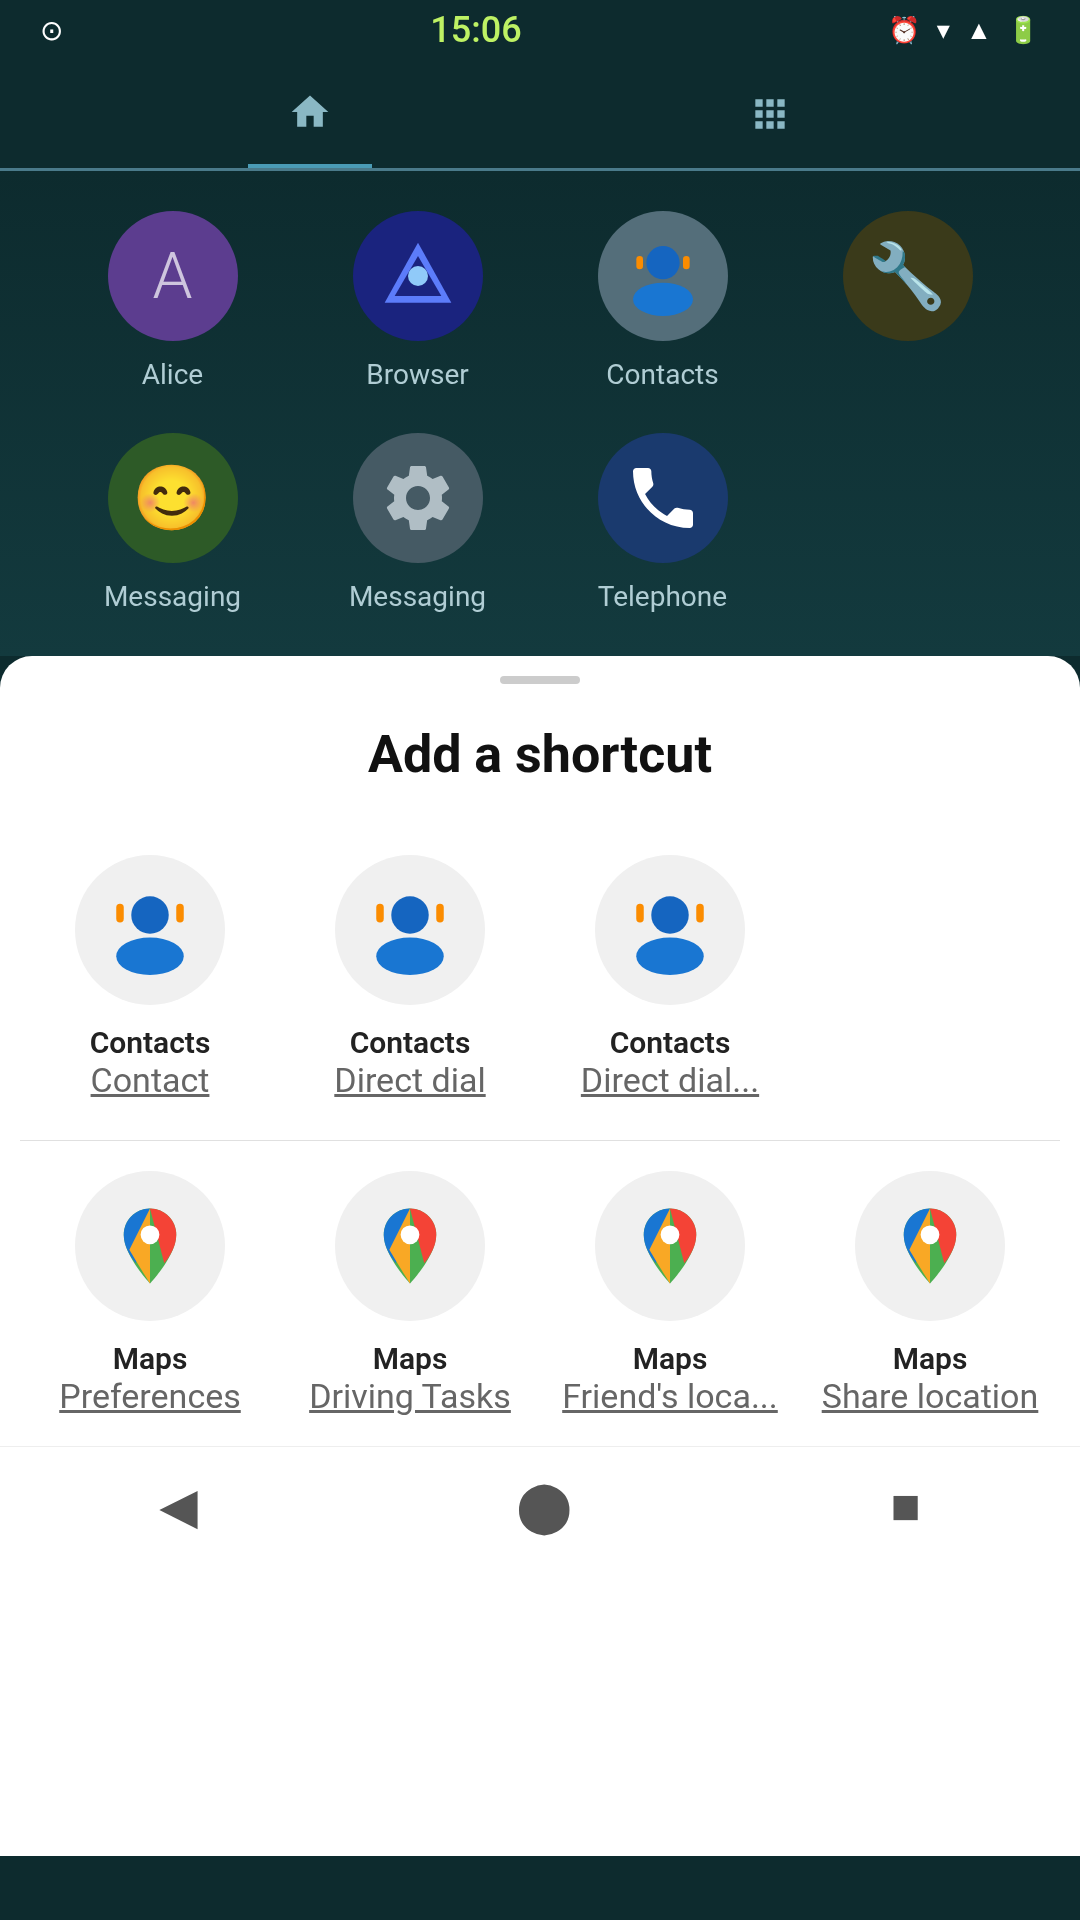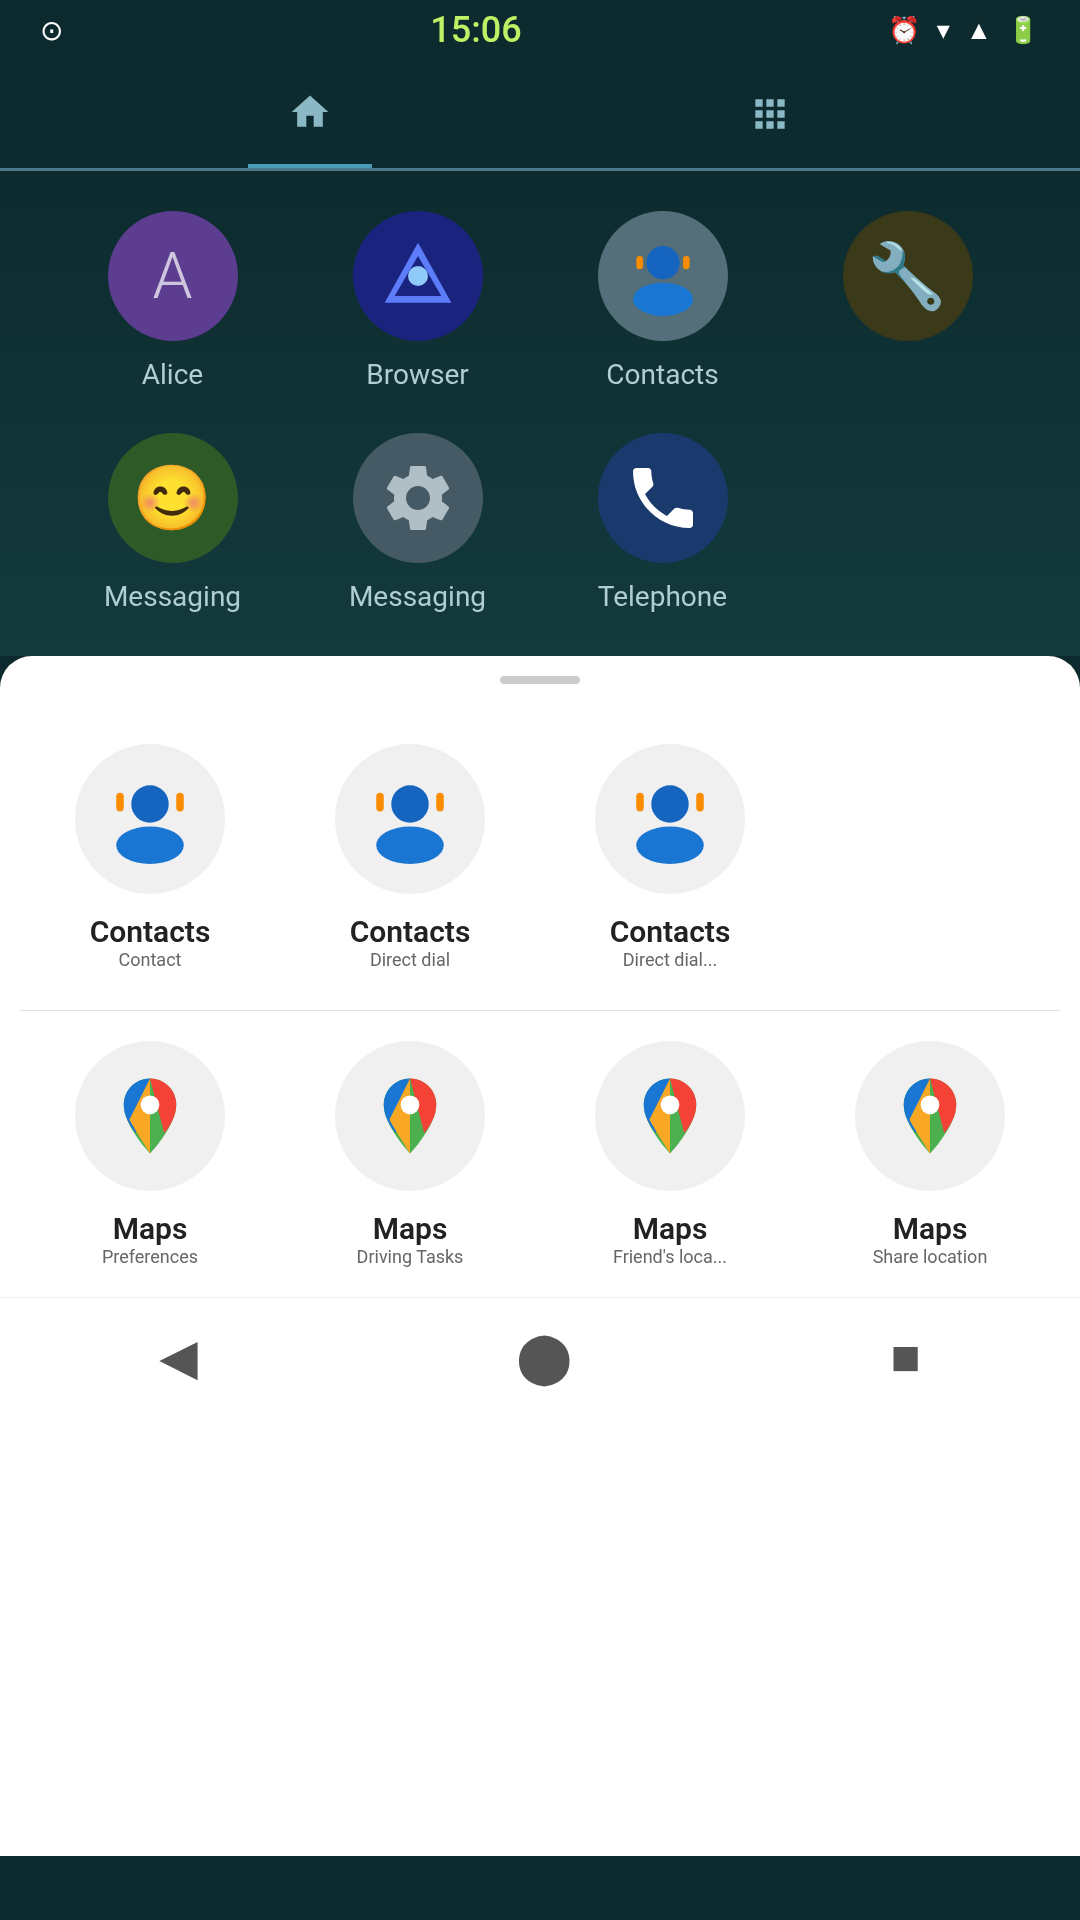--- a/index.html
+++ b/index.html
@@ -128,23 +128,24 @@
     .shortcut-icon-wrap.blue-bg {
       background: #1a73e8;
     }
     .shortcut-name {
       font-size: 30px;
       font-weight: 600;
       color: #222;
       text-align: center;
     }
     .shortcut-sub {
-      font-size: 18px;
+      font-size: 34px;
       color: #666;
       text-align: center;
+      text-decoration: underline;
     }
 
     .divider {
       height: 1px;
       background: #e0e0e0;
       margin: 10px 20px 10px;
     }
 
     
     .bottom-nav {
@@ -259,20 +260,21 @@
       <svg width="80" height="80" viewBox="0 0 24 24" fill="white">
         <path d="M6.62 10.79c1.44 2.83 3.76 5.14 6.59 6.59l2.2-2.2c.27-.27.67-.36 1.02-.24 1.12.37 2.33.57 3.57.57.55 0 1 .45 1 1V20c0 .55-.45 1-1 1-9.39 0-17-7.61-17-17 0-.55.45-1 1-1h3.5c.55 0 1 .45 1 1 0 1.25.2 2.45.57 3.57.11.35.03.74-.25 1.02l-2.2 2.2z"></path>
       </svg>
     </div>
     <span class="app-label">Telephone</span>
   </div>
 </div>
 
 <div class="bottom-sheet">
   <div class="sheet-handle"></div>
+  <div class="sheet-title">Add a shortcut</div>
 
   <div class="shortcut-grid">
 
     <div class="shortcut-item">
       <div class="shortcut-icon-wrap">
         <svg width="90" height="90" viewBox="0 0 48 48">
           <circle cx="24" cy="16" r="10" fill="#1565c0"></circle>
           <ellipse cx="24" cy="38" rx="18" ry="10" fill="#1976d2"></ellipse>
           <rect x="6" y="10" width="4" height="10" rx="2" fill="#fb8c00"></rect>
           <rect x="38" y="10" width="4" height="10" rx="2" fill="#fb8c00"></rect>

